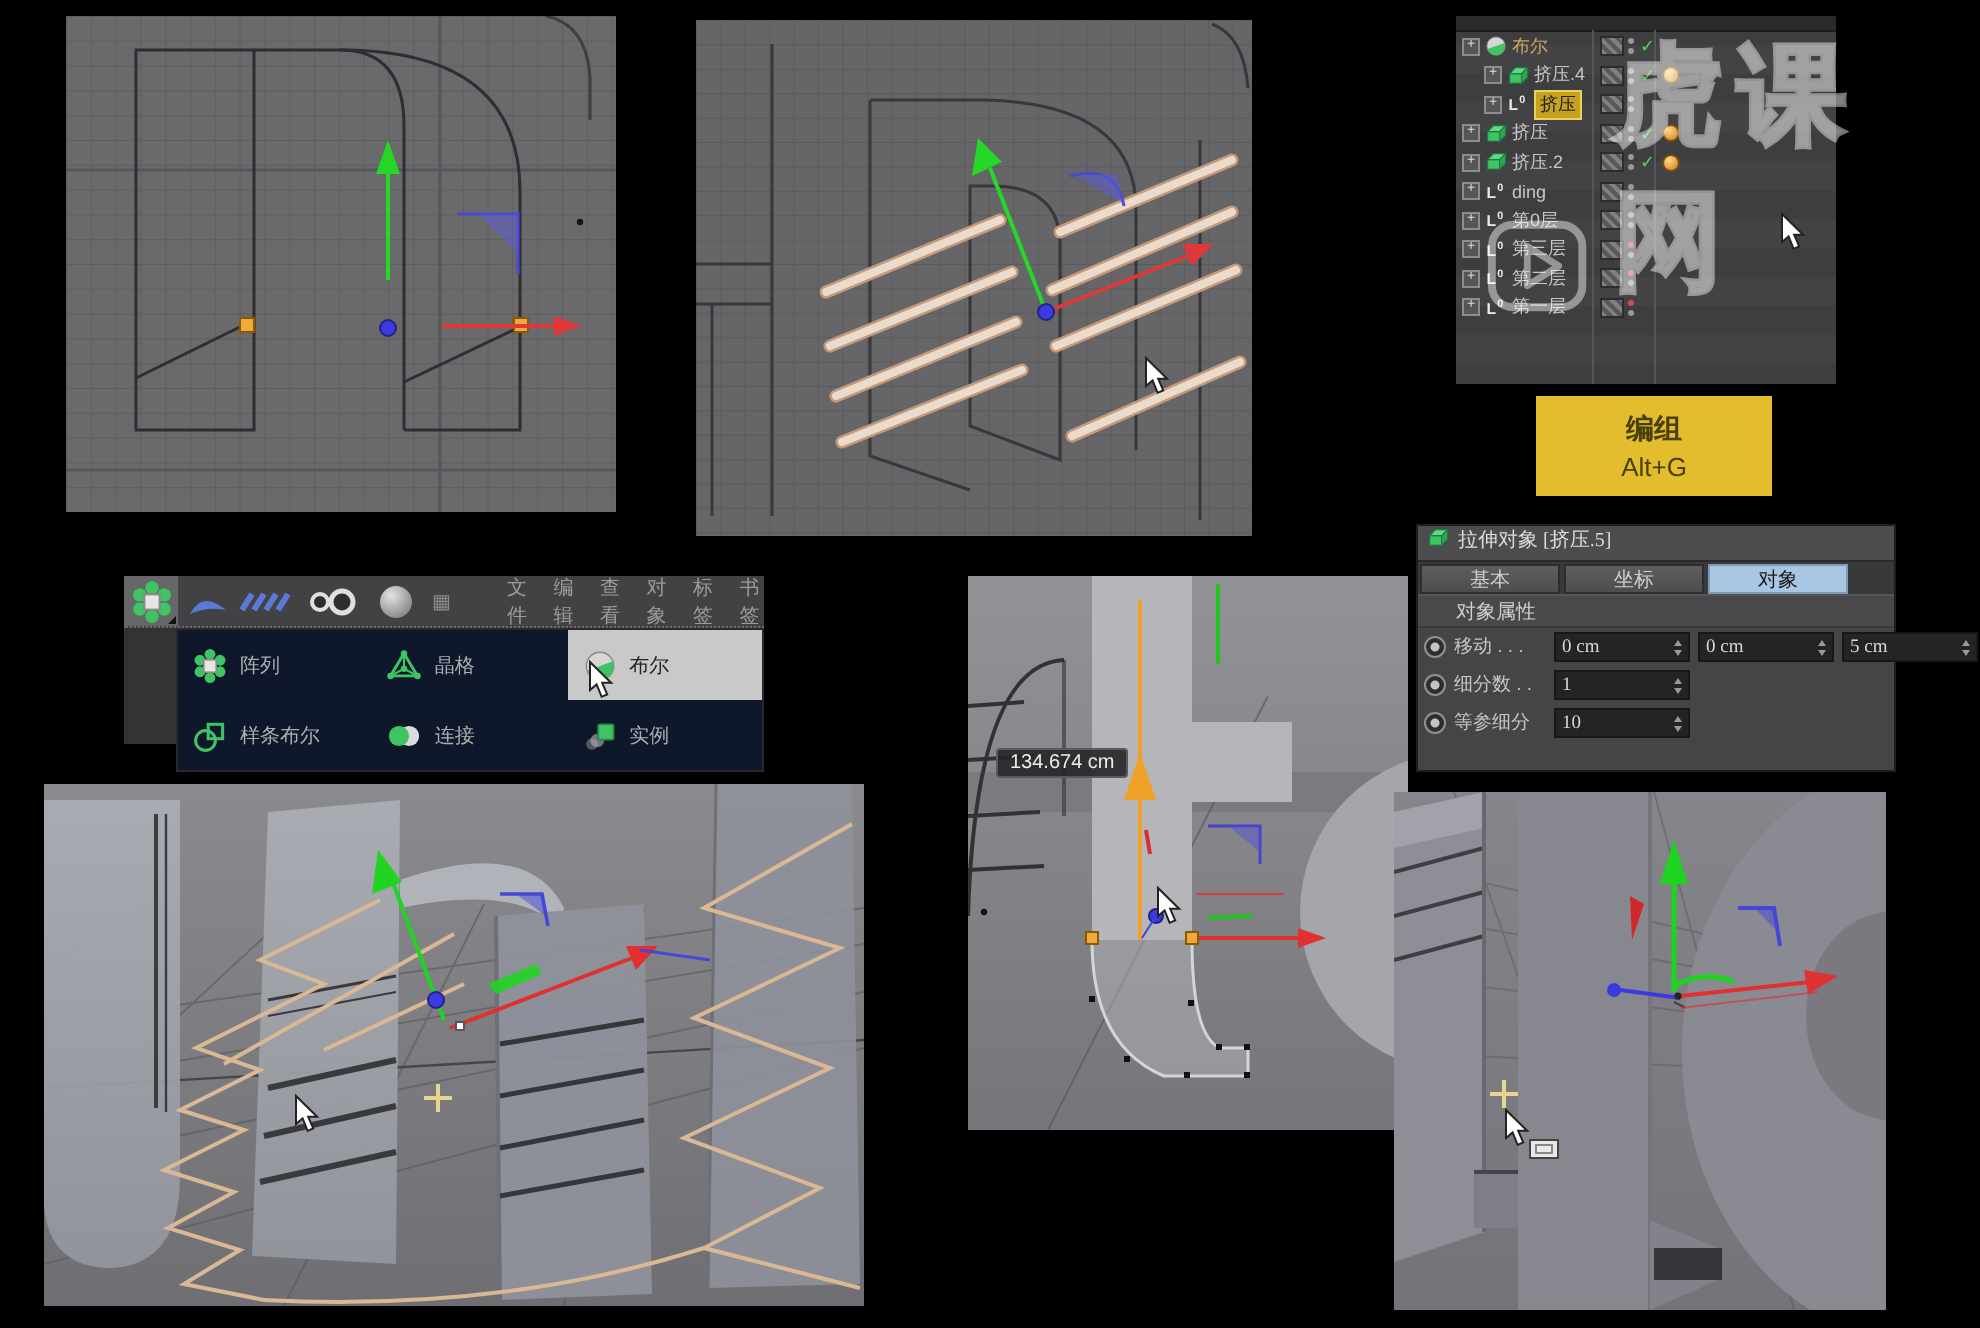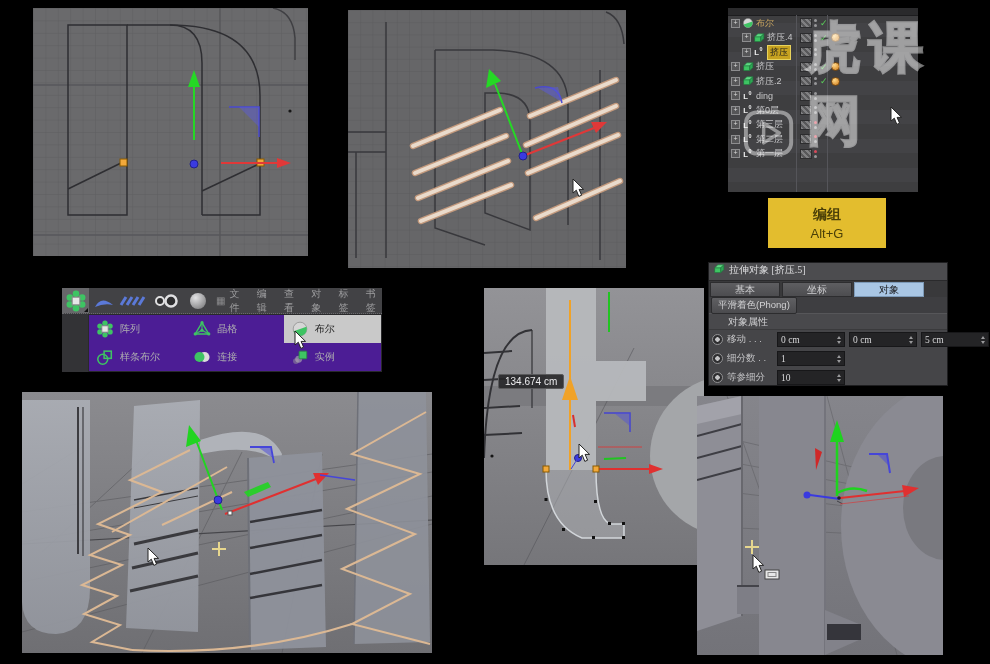--- a/index.html
+++ b/index.html
@@ -67,25 +67,25 @@
   .spin i.dn{border-top:3px solid #9a9a9c;}
 
   
   #toolbar-shot{left:62px;top:288px;width:320px;height:84px;}
   .tb-row{position:absolute;left:0;top:0;width:320px;height:26px;background:#424245;
     border-bottom:1px dotted #6a6a6d;display:flex;align-items:center;box-sizing:border-box;}
   .tb-btn{width:27px;height:25px;background:#67676a;display:flex;align-items:center;justify-content:center;position:relative;flex:none;}
   .tb-btn::after{content:"";position:absolute;right:1px;bottom:1px;border-left:4px solid transparent;border-bottom:4px solid #111;}
   .tb-ico{margin-left:5px;flex:none;}
   .tb-sphere{width:16px;height:16px;border-radius:50%;background:radial-gradient(circle at 35% 30%,#e2e2e4,#6e6e70);margin-left:10px;flex:none;}
-  .tb-menus{display:flex;gap:11px;margin-left:4px;font-size:10px;color:#9c9c9e;align-items:flex-end;}
+  .tb-menus{display:flex;gap:11px;margin-left:28px;font-size:10px;color:#9c9c9e;align-items:flex-end;}
   .tb-grid{color:#8a8a8c;font-size:10px;margin-left:10px;}
   .tb-grid::before{content:"▦";}
   .tb-under{position:absolute;left:0;top:26px;width:26px;height:58px;background:#333336;}
-  .tb-drop{position:absolute;left:26px;top:26px;width:294px;height:58px;background:#4c1d95;border:1px solid #29292b;
+  .tb-drop{position:absolute;left:26px;top:26px;width:294px;height:72px;background:#0f172a;border:1px solid #29292b;
     box-sizing:border-box;display:grid;grid-template-rows:repeat(2,1fr);grid-auto-flow:column;grid-auto-columns:1fr;}
   .tb-item{display:flex;align-items:center;gap:6px;padding-left:7px;font-size:10px;color:#aeaeb0;position:relative;}
   .tb-item.hl{background:#c9c9c9;color:#222;}
 
   
   .measure{position:absolute;left:14px;top:86px;background:rgba(38,38,40,0.9);border:1px solid #5a5a5c;
     border-radius:2px;color:#ececee;font-size:10px;padding:1px 6px;}
   .cursor-abs{position:absolute;z-index:40;}
 </style>
 </head>
@@ -372,23 +372,20 @@
         <path d="M3,8 L8,3 L18,3 L13,8 Z" fill="#5fd984" stroke="#1f7a3c"></path>
         <path d="M13,8 L18,3 L18,11 L13,16 Z" fill="#2da653" stroke="#1f7a3c"></path>
       </svg>
       <span>拉伸对象 [挤压.5]</span>
     </div>
     <div class="ap-tabs" id="ap-tabs">
         <div class="ap-tab">基本</div>
         <div class="ap-tab">坐标</div>
         <div class="ap-tab active">对象</div>
       </div>
-    <div class="ap-phong-row">
-      <span class="ap-phong">平滑着色(Phong)</span>
-    </div>
     <div class="ap-section">对象属性</div>
     <div id="ap-rows">
         <div class="ap-row">
           <span class="ap-radio"></span>
           <span class="ap-label">移动 . . .</span>
           <span class="ap-field">
             <span>0 cm</span>
             <span class="spin">
               <i class="up"></i>
               <i class="dn"></i>

